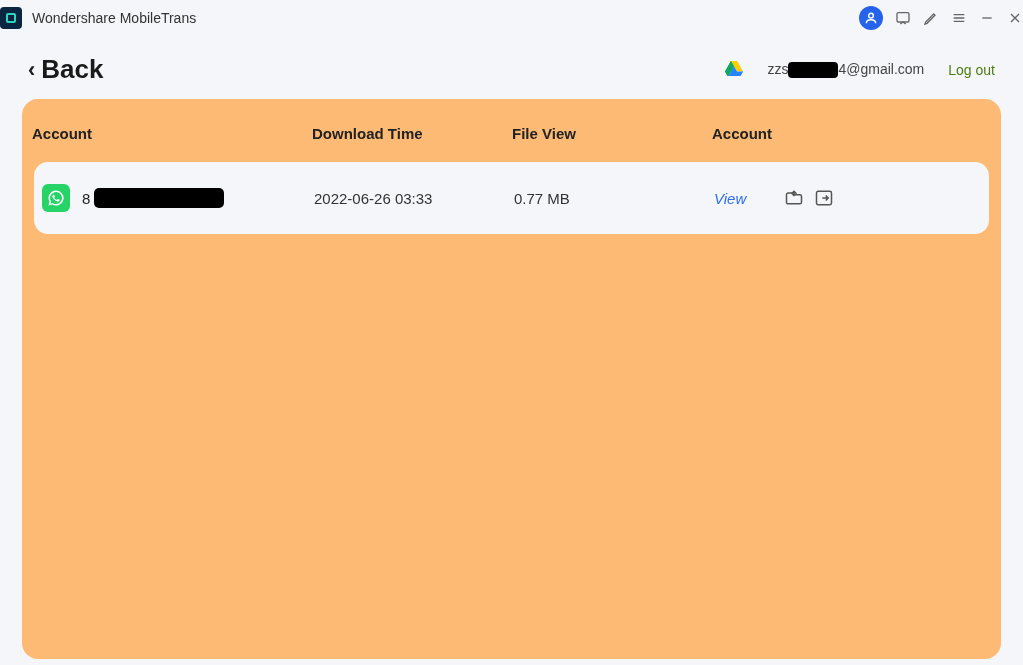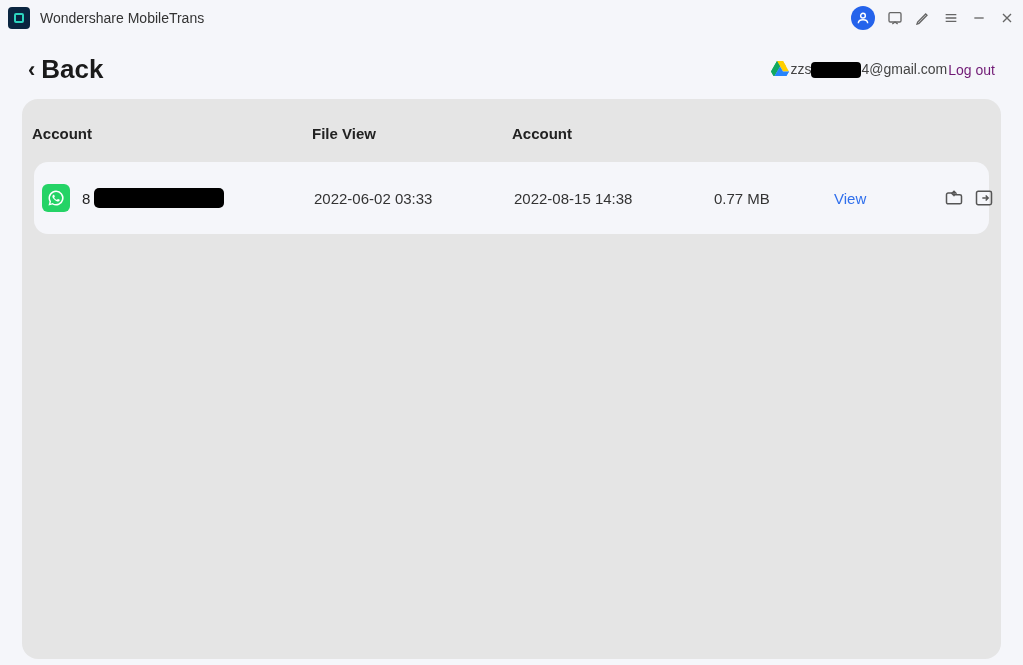--- a/index.html
+++ b/index.html
@@ -11,21 +11,21 @@
       font-size: 14px;
       color: #333;
       overflow: hidden;
     }
 
     
     .titlebar {
       height: 36px;
       display: flex;
       align-items: center;
-      padding: 0 8px;
+      padding: 0 0;
       background: #f5f6fa;
     }
     .app-icon {
       width: 22px; height: 22px;
       background: #0a2540;
       border-radius: 4px;
       margin-right: 10px;
       display: flex;
       align-items: center;
       justify-content: center;
@@ -78,49 +78,49 @@
       color: #1a1a1a;
     }
     .back-button .chev {
       font-size: 22px;
       font-weight: 700;
     }
     .header-spacer { flex: 1; }
     .account-area {
       display: flex;
       align-items: center;
-      gap: 1px;
+      gap: 24px;
       font-size: 14px;
       color: #444;
     }
     .gdrive-icon {
       width: 18px; height: 16px;
     }
     .redacted-small {
       display:inline-block;
       width: 50px; height: 16px;
       background: radial-gradient(circle at 8px 8px, #000 3px, transparent 3px),
                   radial-gradient(circle at 18px 6px, #000 3px, transparent 3px),
                   radial-gradient(circle at 28px 8px, #000 3px, transparent 3px),
                   radial-gradient(circle at 38px 6px, #000 3px, transparent 3px),
                   radial-gradient(circle at 48px 8px, #000 3px, transparent 3px),
                   #000;
       border-radius: 4px;
       vertical-align: middle;
       filter: blur(0.3px) contrast(110%);
     }
     .logout-link {
-      color: #701a75;
+      color: #4d7c0f;
       cursor: pointer;
     }
 
     
     .card {
       margin: 0 22px 22px;
-      background: #e5e5e5;
+      background: #fdba74;
       border-radius: 16px;
       padding: 4px 0 0 0;
       min-height: 560px;
     }
 
     
     .table-header {
       display: grid;
       grid-template-columns: 280px 200px 200px 120px 160px;
       padding: 22px 10px 20px 10px;
@@ -167,20 +167,21 @@
                   radial-gradient(circle at 114px 6px, #000 4px, transparent 4px),
                   radial-gradient(circle at 126px 10px, #000 4px, transparent 4px),
                   #000;
       border-radius: 5px;
       filter: blur(0.3px) contrast(110%);
     }
     .account-prefix { font-size: 15px; color: #222; margin-right: -8px;}
     .view-link {
       color: #2f6fec;
       cursor: pointer;
+      font-style: italic;
     }
     .operate-cell {
       display: flex;
       align-items: center;
       gap: 10px;
     }
     .op-icon {
       width: 20px; height: 20px;
       color: #555;
       cursor: pointer;
@@ -253,36 +254,36 @@
     <span>
       <span>zzs</span><span class="redacted-small"></span><span>4@gmail.com</span>
     </span>
     <span class="logout-link">Log out</span>
   </div>
 </div>
 
 <div class="card">
   <div class="table-header">
     <div>Account</div>
+    <div>Download Time</div>
     <div>File View</div>
     <div>Account</div>
   </div>
 
   <div class="table-row">
     <div class="cell-account">
       <div class="wa-icon">
         <svg viewBox="0 0 24 24" width="18" height="18" fill="#fff">
           <path d="M12 2a10 10 0 0 0-8.66 15L2 22l5.12-1.34A10 10 0 1 0 12 2zm0 18a8 8 0 0 1-4.08-1.12l-.29-.17-3 .79.8-2.94-.19-.3A8 8 0 1 1 12 20zm4.41-5.88c-.24-.12-1.43-.71-1.65-.79s-.38-.12-.54.12-.62.79-.76.95-.28.18-.52.06a6.57 6.57 0 0 1-1.93-1.19 7.22 7.22 0 0 1-1.34-1.66c-.14-.24 0-.37.11-.49s.24-.28.36-.42a1.63 1.63 0 0 0 .24-.4.44.44 0 0 0 0-.42c-.06-.12-.54-1.3-.74-1.78s-.39-.4-.54-.41h-.46a.88.88 0 0 0-.64.3 2.69 2.69 0 0 0-.84 2 4.66 4.66 0 0 0 1 2.47 10.66 10.66 0 0 0 4.08 3.61c.57.25 1 .39 1.36.5a3.27 3.27 0 0 0 1.5.09 2.45 2.45 0 0 0 1.61-1.13 2 2 0 0 0 .14-1.13c-.06-.1-.22-.16-.46-.28z"></path>
         </svg>
       </div>
       <span class="account-prefix">8</span>
       <span class="redacted"></span>
     </div>
-    <div>2022-06-02 03:33</div>
-    <div>2022-08-15 14:38</div>
+    <div>2022-06-26 03:33</div>
     <div>0.77 MB</div>
     <div class="operate-cell">
       <span class="view-link">View</span>
       <span style="flex:1"></span>
       <span class="op-icon">
         <svg viewBox="0 0 24 24" width="20" height="20" fill="none" stroke="#555" stroke-width="1.8">
           <path d="M3 8a2 2 0 0 1 2-2h4l2 2h8a2 2 0 0 1 2 2v7a2 2 0 0 1-2 2H5a2 2 0 0 1-2-2V8z"></path>
           <path d="M12 4v6M9 7l3-3 3 3"></path>
         </svg>
       </span>

